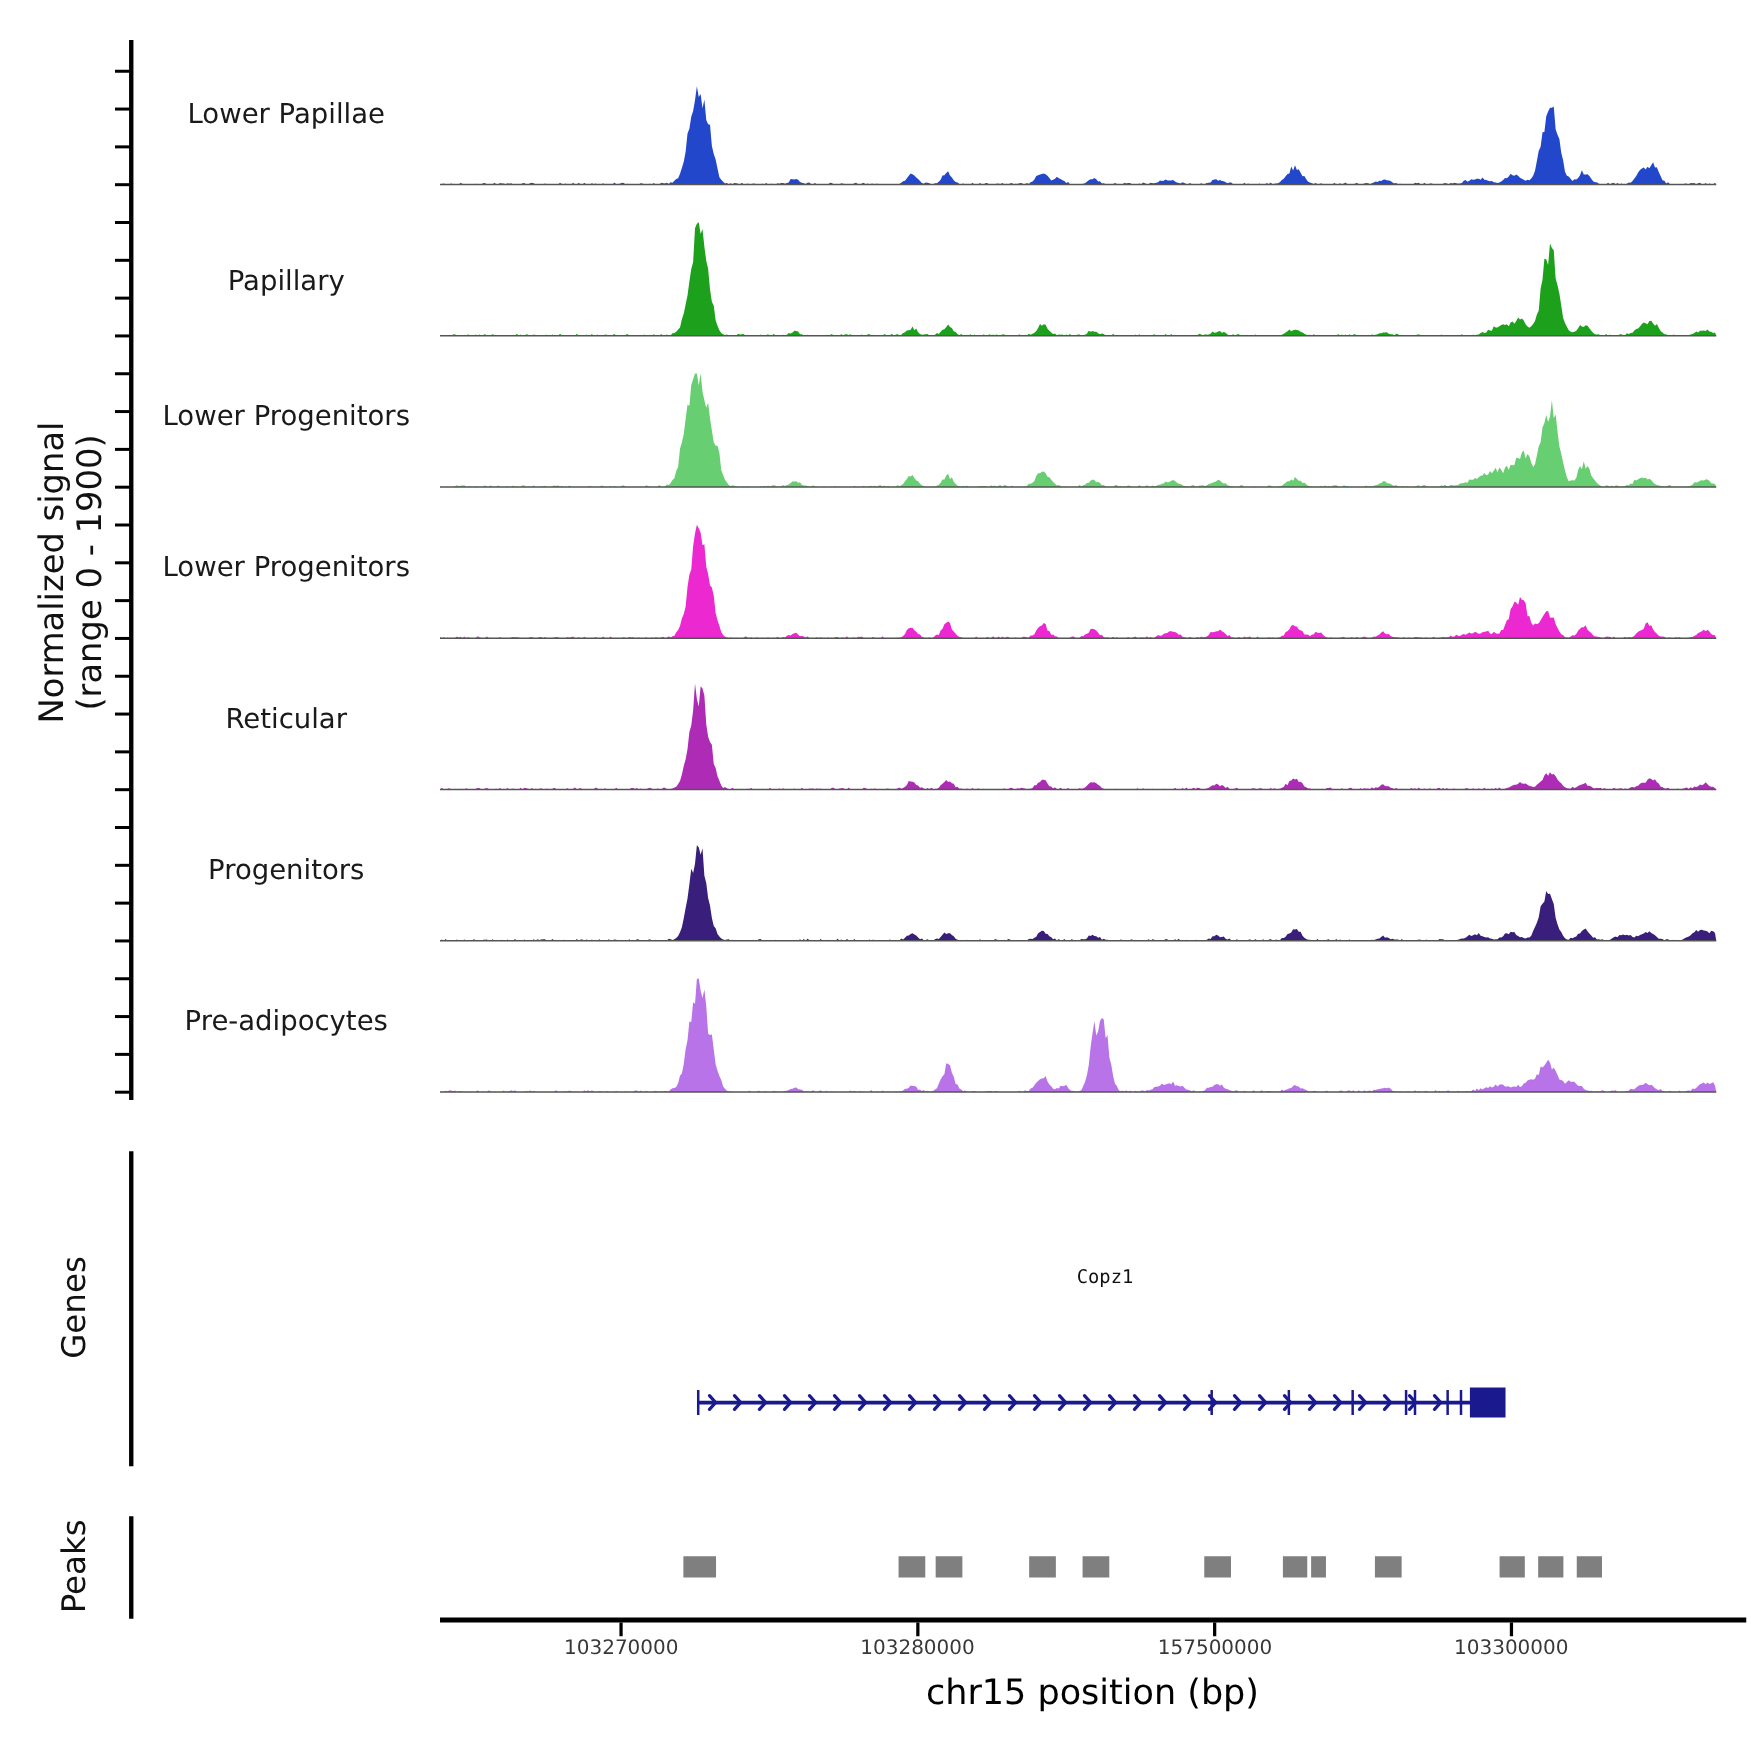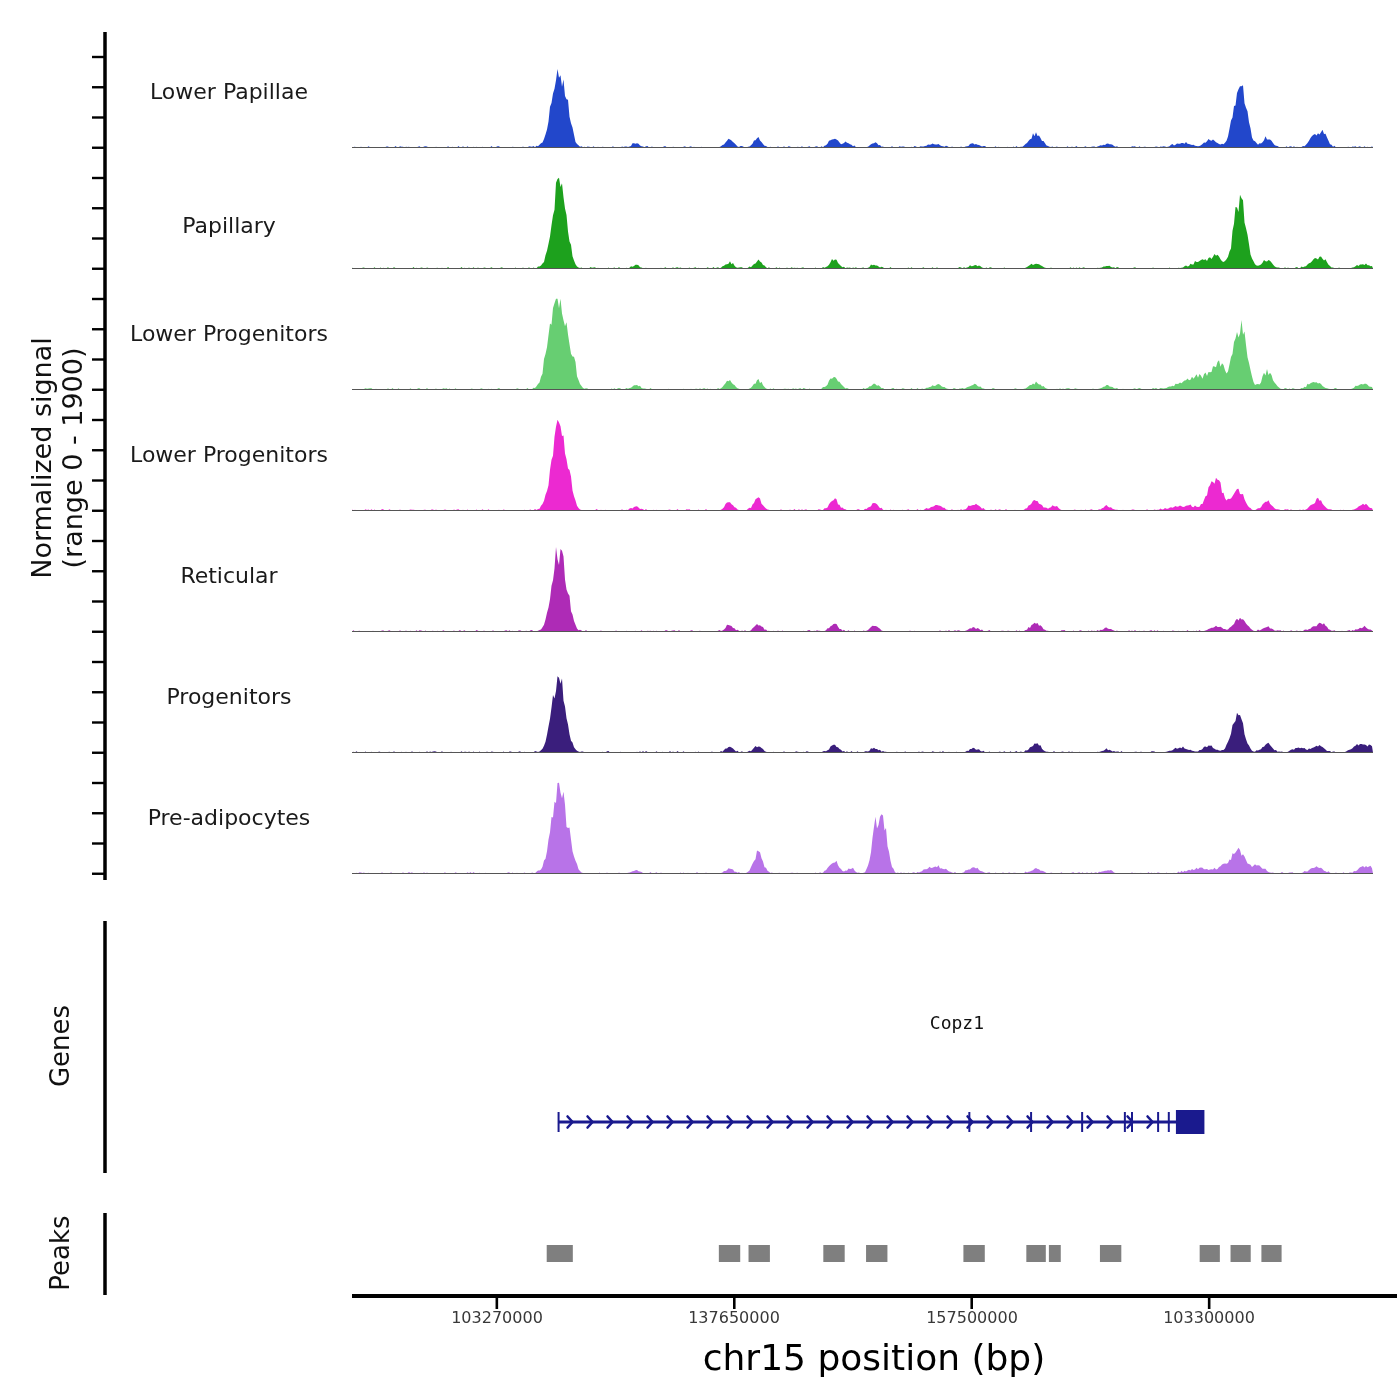--- a/index.html
+++ b/index.html
@@ -6,24 +6,24 @@
   body{
     width:1400px;height:1400px;position:relative;overflow:hidden;
     font-family:"DejaVu Sans","Liberation Sans",sans-serif;color:#1a1a1a;
   }
   #chart-svg{position:absolute;left:0;top:0;}
   .lbl{position:absolute;white-space:nowrap;}
   .track-lbl{width:250px;left:104px;text-align:center;font-size:22px;line-height:28px;height:28px;color:#1a1a1a;}
   .rot{transform:rotate(-90deg);transform-origin:center center;text-align:center;}
   .ylab{left:-242px;top:426px;width:600px;height:64px;font-size:27px;line-height:31px;color:#111;}
   .section-lbl{left:-70px;width:260px;height:32px;font-size:26px;line-height:32px;color:#111;}
-  .gene-lbl{left:784px;top:1012px;width:200px;text-align:right;font-size:18px;
+  .gene-lbl{left:784px;top:1012px;width:200px;text-align:center;font-size:15px;
     font-family:"DejaVu Sans Mono","Liberation Mono",monospace;color:#111;}
   .xtick-lbl{width:170px;text-align:center;top:1308px;font-size:16px;color:#383838;}
-  .xtitle{left:624px;top:1337px;width:500px;text-align:center;font-size:36px;color:#000;}
+  .xtitle{left:624px;top:1337px;width:500px;text-align:center;font-size:28px;color:#000;}
 </style>
 </head>
 <body>
 
 <svg id="chart-svg" width="1400" height="1400">
     <line x1="105" y1="32" x2="105" y2="880" stroke="#000000" stroke-width="3.5"></line>
     <line x1="92" y1="57" x2="105" y2="57" stroke="#000000" stroke-width="2.4"></line>
     <line x1="92" y1="87.25" x2="105" y2="87.25" stroke="#000000" stroke-width="2.4"></line>
     <line x1="92" y1="117.5" x2="105" y2="117.5" stroke="#000000" stroke-width="2.4"></line>
     <line x1="92" y1="147.75" x2="105" y2="147.75" stroke="#000000" stroke-width="2.4"></line>
@@ -138,17 +138,17 @@
 <div class="lbl track-lbl" style="top:562px">Reticular</div>
 <div class="lbl track-lbl" style="top:683px">Progenitors</div>
 <div class="lbl track-lbl" style="top:804px">Pre-adipocytes</div>
 
 <div class="lbl rot section-lbl" style="top:1030px">Genes</div>
 <div class="lbl rot section-lbl" style="top:1237px">Peaks</div>
 
 <div class="lbl gene-lbl">Copz1</div>
 
 <div class="lbl xtick-lbl" style="left:412px">103270000</div>
-<div class="lbl xtick-lbl" style="left:649px">137650000</div>
+<div class="lbl xtick-lbl" style="left:649px">103280000</div>
 <div class="lbl xtick-lbl" style="left:887px">157500000</div>
 <div class="lbl xtick-lbl" style="left:1124px">103300000</div>
 
 <div class="lbl xtitle">chr15 position (bp)</div>
 
 </body></html>

